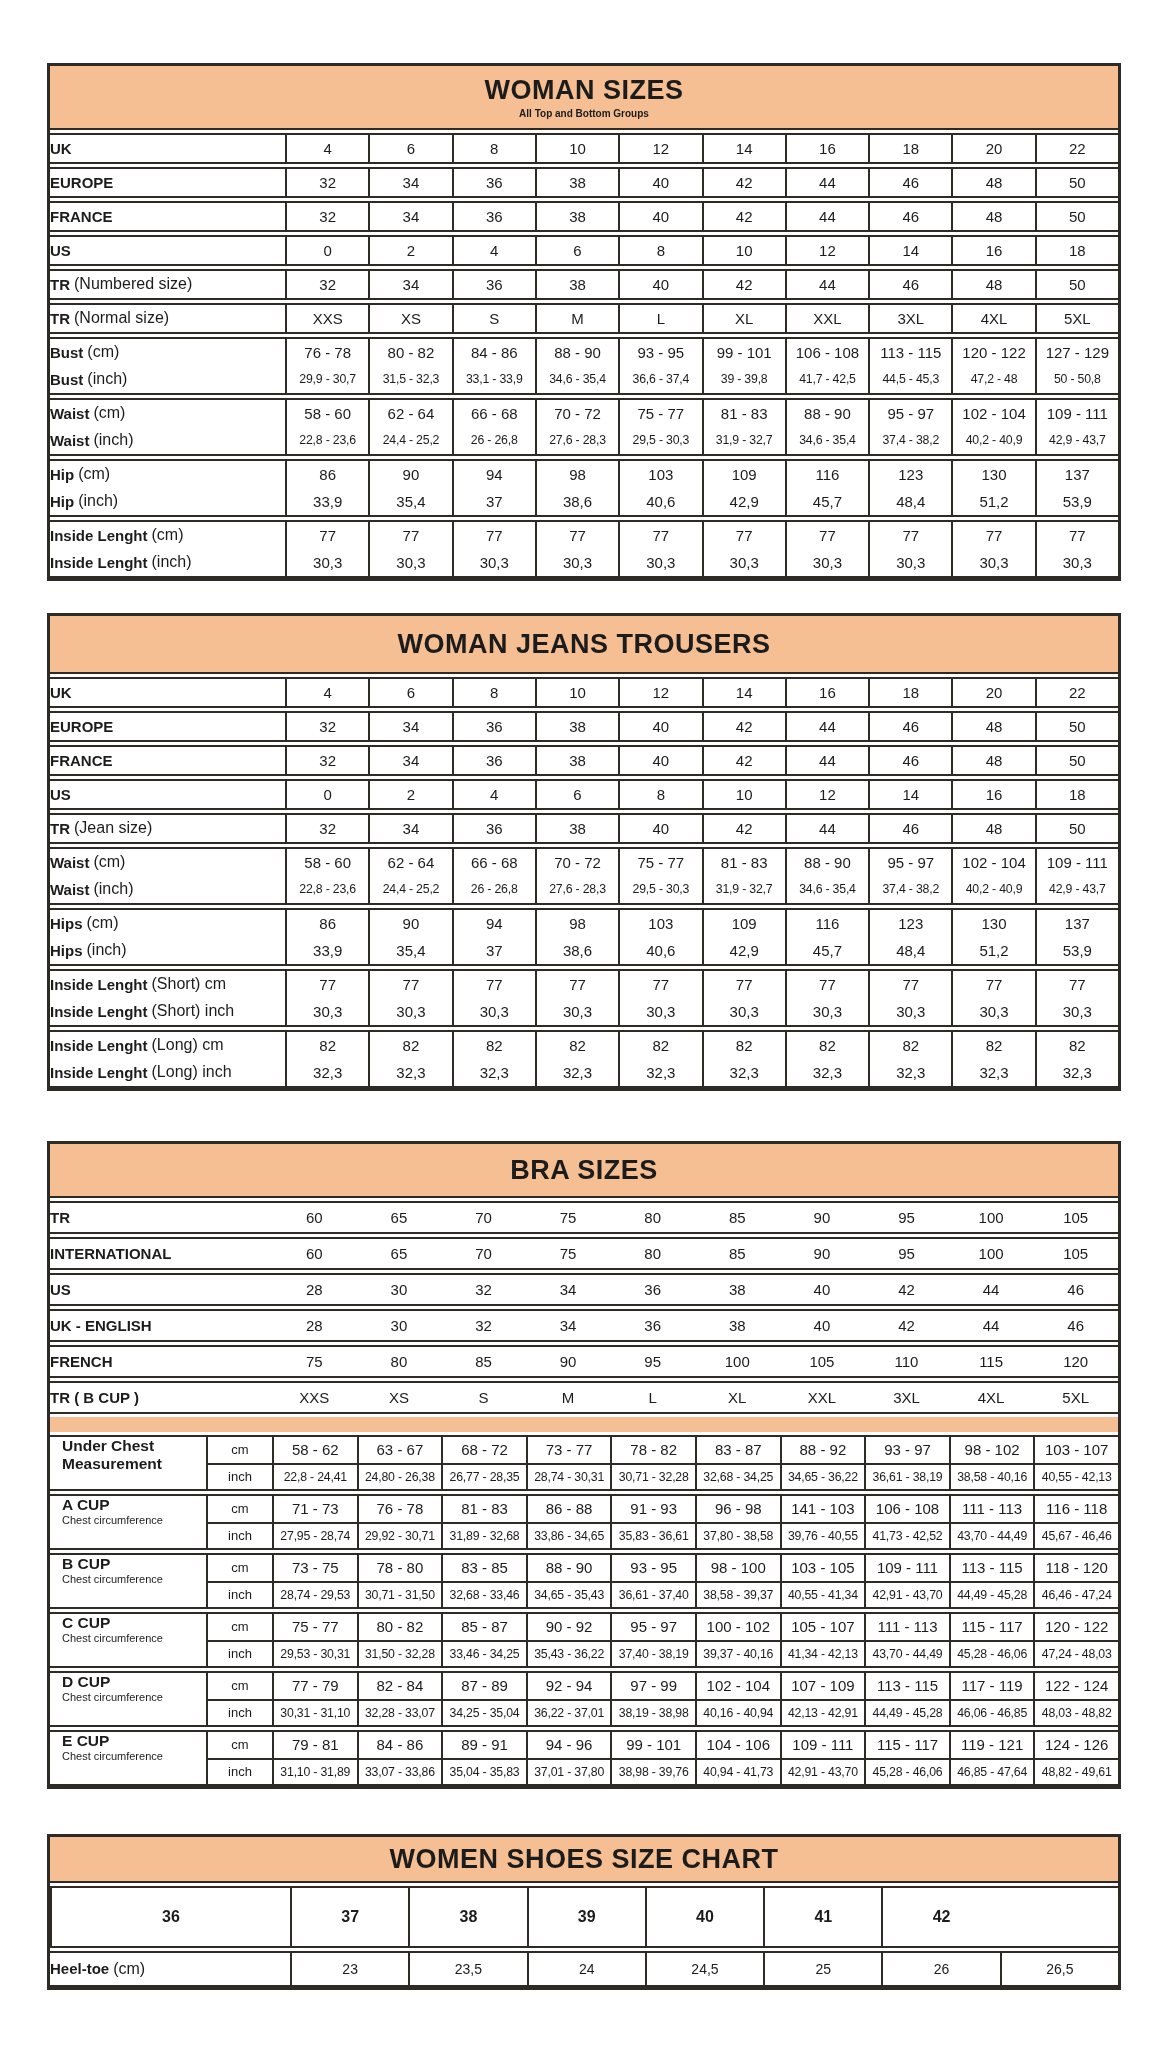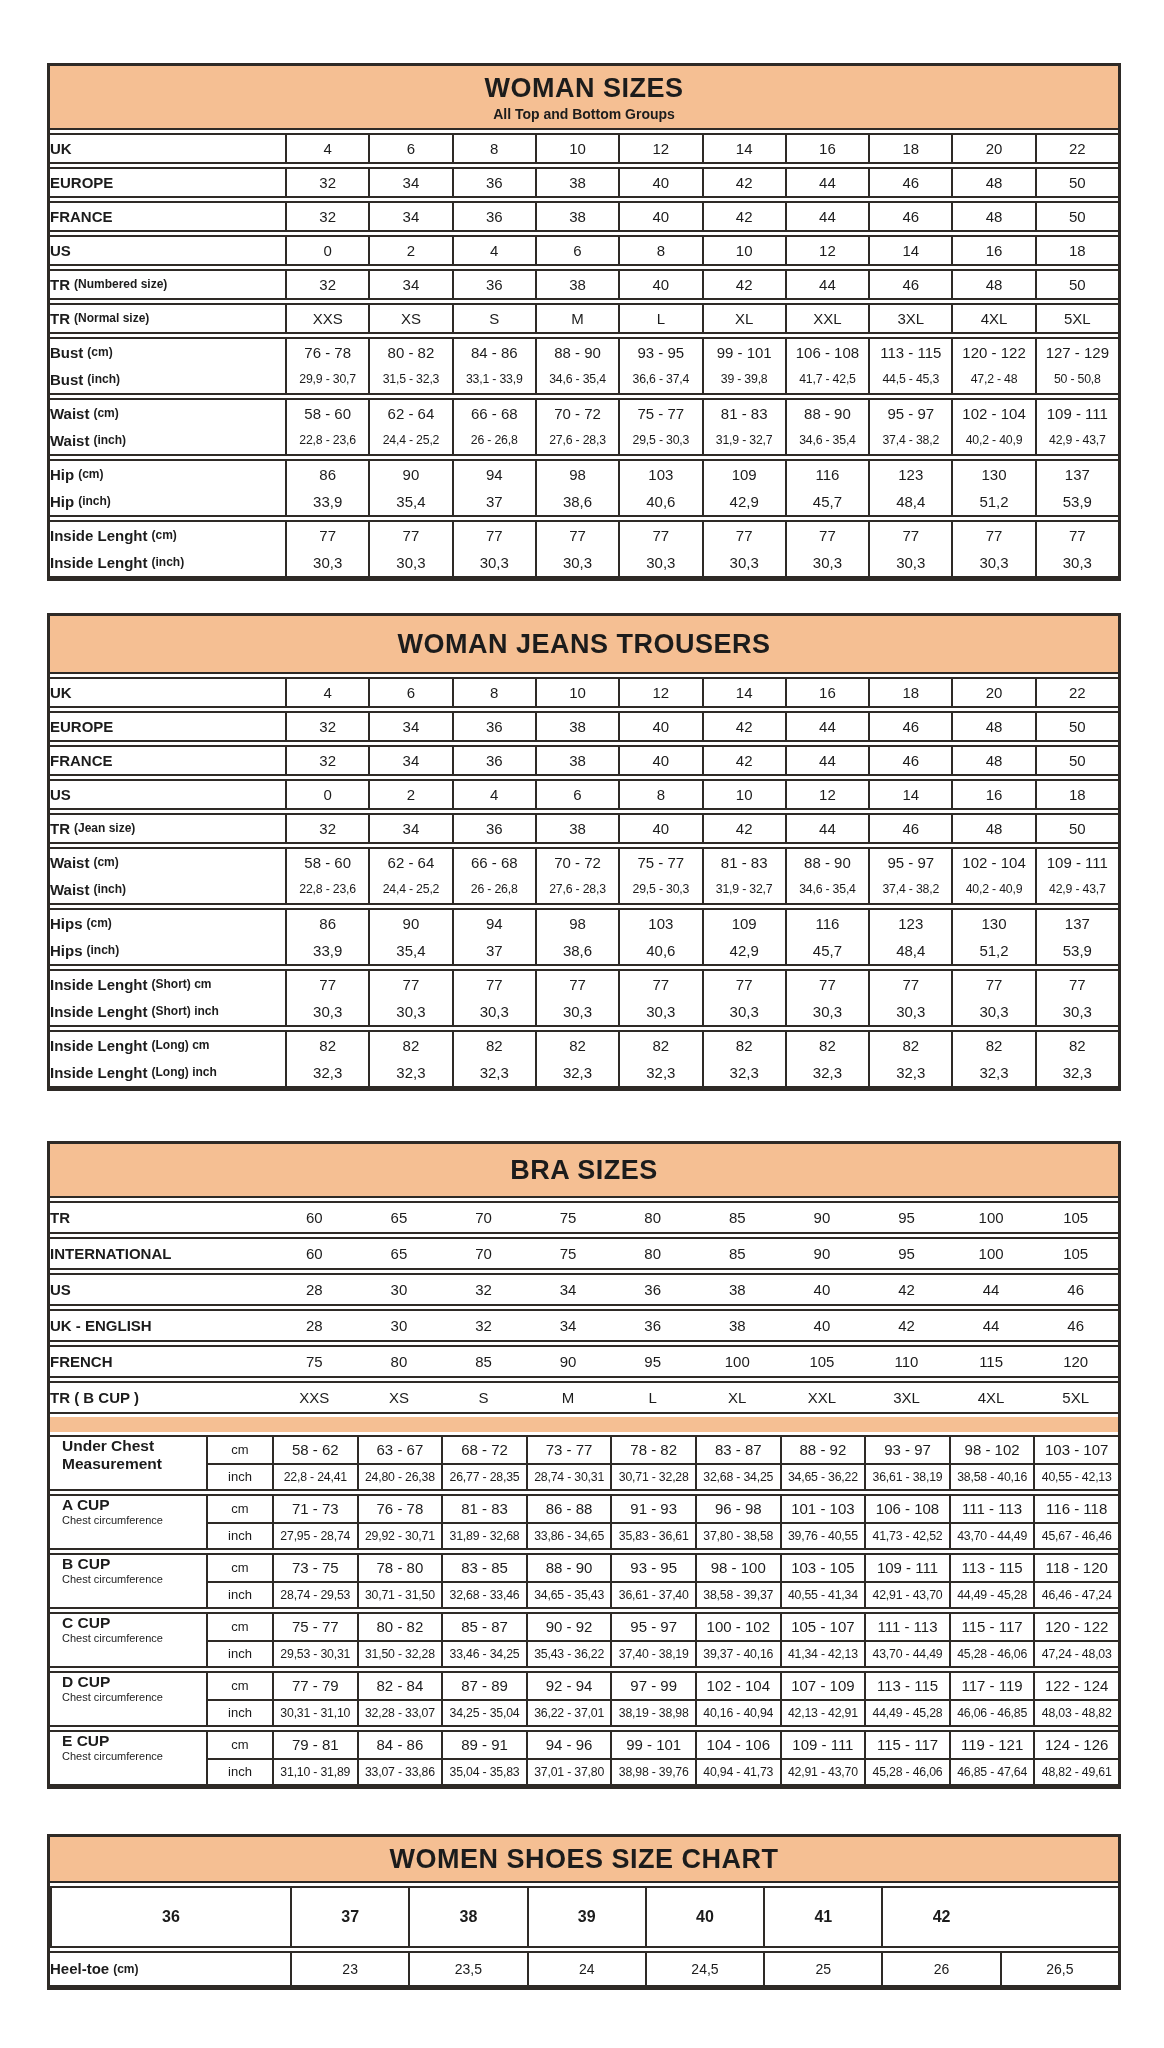--- a/index.html
+++ b/index.html
@@ -1,31 +1,31 @@
 <!DOCTYPE html>
 <html style="--accent: #f5bf93; --bc: #2e2a26;"><head>
 <meta charset="utf-8">
 <style>
   html,body{margin:0;padding:0;background:#ffffff;}
   body{width:1164px;height:2048px;overflow:hidden;font-family:"Liberation Sans",sans-serif;color:#1c1c1c;}
   .page{box-sizing:border-box;padding:63px 43px 0 47px;}
   .table{border:3px solid var(--bc,#2e2a26);background:#fff;display:flex;flex-direction:column;row-gap:3px;}
   .thead{background:var(--accent,#f5bf93);border-bottom:2px solid var(--bc,#2e2a26);display:flex;flex-direction:column;align-items:center;justify-content:center;}
   .title{font-size:27px;font-weight:bold;letter-spacing:.5px;}
-  .subtitle{font-size:14px;font-weight:bold;margin-top:2px;}
+  .subtitle{font-size:10px;font-weight:bold;margin-top:2px;}
   .group{display:grid;border-top:2px solid var(--bc,#2e2a26);border-bottom:2px solid var(--bc,#2e2a26);background:#fff;}
   .group.sizes{grid-template-columns:235px repeat(10,1fr);grid-auto-rows:27px;}
   .group.braA{grid-template-columns:222px repeat(10,1fr);grid-auto-rows:29px;}
   .group.braB{grid-template-columns:156px 66px repeat(10,1fr);grid-auto-rows:26px;}
   .group.shoes{grid-template-columns:240px repeat(7,1fr);}
   .group.shoes.g0{grid-auto-rows:58px;}
   .group.shoes.g1{grid-auto-rows:32px;}
   .cell{display:flex;align-items:center;justify-content:center;font-size:15px;line-height:1.05;}
   .lab{justify-content:flex-start;font-weight:bold;gap:4px;white-space:nowrap;}
-  .lab .note{font-size:12px;font-weight:bold;}
+  .lab .note{font-size:16px;font-weight:normal;}
   .val{border-left:2px solid var(--bc,#2e2a26);text-align:center;}
   .braA .val{border-left:none;}
   .sm{font-size:12.3px;letter-spacing:-.2px;}
   .braB .rt{border-top:2px solid var(--bc,#2e2a26);}
   .unit{border-left:2px solid var(--bc,#2e2a26);font-weight:normal;font-size:13px;}
   .blabel{flex-direction:column;align-items:flex-start;justify-content:flex-start;grid-row:1 / span 2;grid-column:1;padding-left:12px;}
   .bl-main{font-weight:bold;font-size:15.5px;line-height:1.15;}
   .bl-sub{font-size:11px;margin-top:1px;}
   .band{height:15px;background:var(--accent,#f5bf93);}
   .shoes .val{font-size:14px;}
@@ -589,21 +589,21 @@
             <div class="bl-main">A CUP</div>
             <div class="bl-sub">Chest circumference</div>
           </div>
           <div class="cell unit">cm</div>
           <div class="cell val">71 - 73</div>
           <div class="cell val">76 - 78</div>
           <div class="cell val">81 - 83</div>
           <div class="cell val">86 - 88</div>
           <div class="cell val">91 - 93</div>
           <div class="cell val">96 - 98</div>
-          <div class="cell val">101 - 103</div>
+          <div class="cell val">141 - 103</div>
           <div class="cell val">106 - 108</div>
           <div class="cell val">111 - 113</div>
           <div class="cell val">116 - 118</div>
           <div class="cell unit rt">inch</div>
           <div class="cell val rt sm">27,95 - 28,74</div>
           <div class="cell val rt sm">29,92 - 30,71</div>
           <div class="cell val rt sm">31,89 - 32,68</div>
           <div class="cell val rt sm">33,86 - 34,65</div>
           <div class="cell val rt sm">35,83 - 36,61</div>
           <div class="cell val rt sm">37,80 - 38,58</div>

